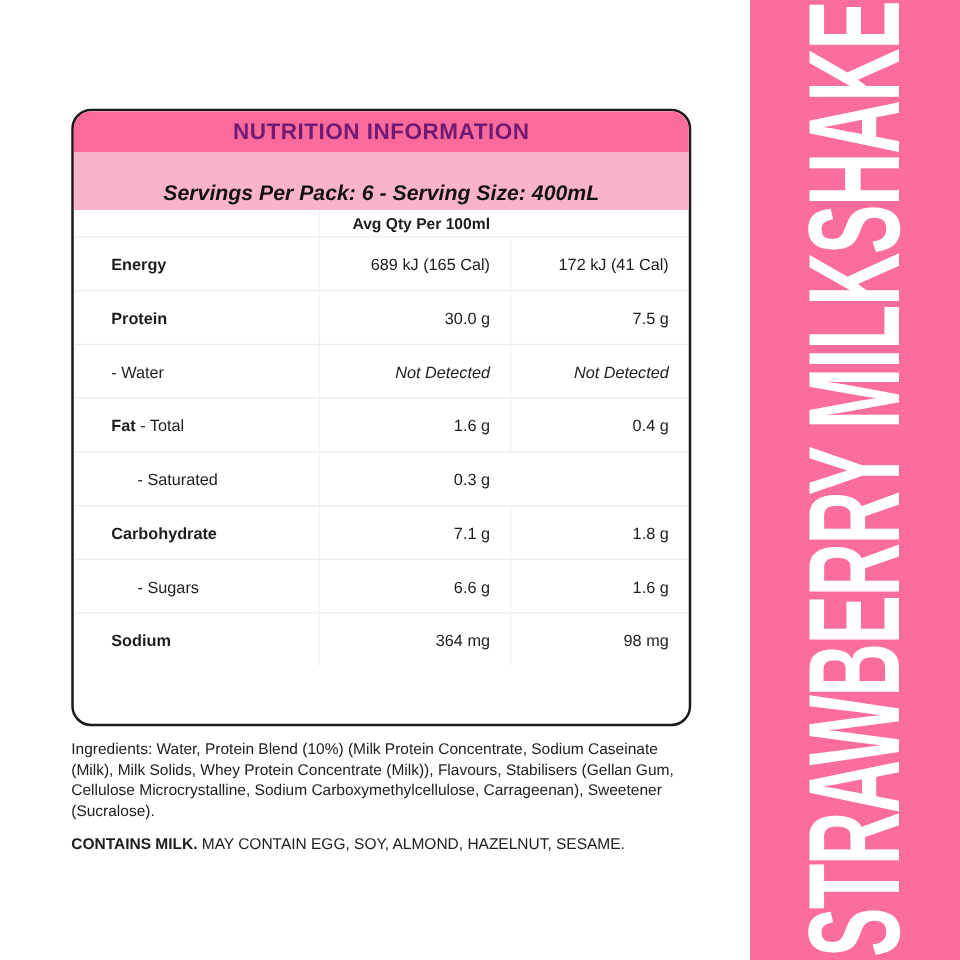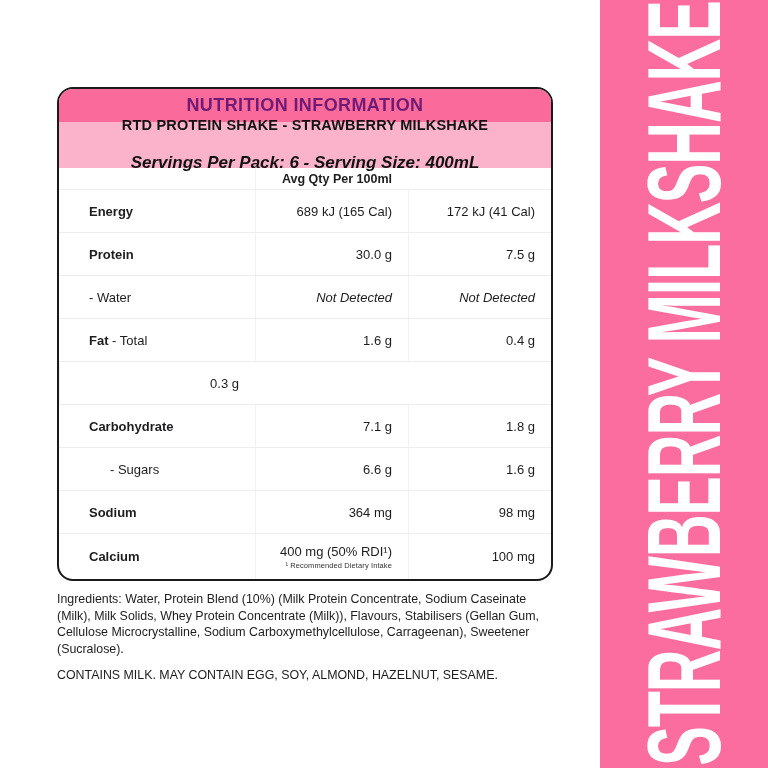--- a/index.html
+++ b/index.html
@@ -35,31 +35,30 @@
   .bold { font-weight:700; }
   .italic { font-style:italic; }
   .stack { flex-direction:column; align-items:flex-end; justify-content:center; }
   .note { font-size:7.5px; color:#333; margin-top:2px; letter-spacing:.1px; }
 
   
   .ingredients { position:absolute; left:57px; top:591px; width:487px;
                  font-size:12.4px; line-height:16.5px; color:#1d1d1f; }
   .allergen { position:absolute; left:57px; top:667px; width:500px;
               font-size:12.4px; line-height:16.5px; color:#1d1d1f; }
-  .allergen b { font-weight:400; }
+  .allergen b { font-weight:700; }
 </style>
 </head>
 <body>
 
 <div class="panel">
   <div class="panel-header">
     <span>NUTRITION INFORMATION</span>
   </div>
   <div class="panel-sub">
-    <div class="sub1">RTD PROTEIN SHAKE - STRAWBERRY MILKSHAKE</div>
     <div class="sub2">Servings Per Pack: 6 - Serving Size: 400mL</div>
   </div>
 
   <div class="row thead">
     <div class="cell c1"></div>
     <div class="cell c3">Avg Qty Per 100ml</div>
   </div>
 
   <div class="row drow">
     <div class="cell c1">
@@ -86,20 +85,21 @@
   <div class="row drow">
     <div class="cell c1">
         <span class="bold">Fat</span>
         <span style="white-space:pre;"> - Total</span>
       </div>
     <div class="cell c2">1.6 g</div>
     <div class="cell c3">0.4 g</div>
   </div>
 
   <div class="row drow">
+    <div class="cell c1 indent">- Saturated</div>
     <div class="cell c3">0.3 g</div>
   </div>
 
   <div class="row drow">
     <div class="cell c1">
         <span class="bold">Carbohydrate</span>
       </div>
     <div class="cell c2">7.1 g</div>
     <div class="cell c3">1.8 g</div>
   </div>
@@ -111,30 +111,20 @@
   </div>
 
   <div class="row drow">
     <div class="cell c1">
         <span class="bold">Sodium</span>
       </div>
     <div class="cell c2">364 mg</div>
     <div class="cell c3">98 mg</div>
   </div>
 
-  <div class="row drow tall">
-    <div class="cell c1">
-        <span class="bold">Calcium</span>
-      </div>
-    <div class="cell c2 stack">
-      <span>400 mg (50% RDI¹)</span>
-      <span class="note">¹ Recommended Dietary Intake</span>
-    </div>
-    <div class="cell c3">100 mg</div>
-  </div>
 </div>
 
 <div class="ingredients">Ingredients: Water, Protein Blend (10%) (Milk Protein Concentrate, Sodium Caseinate (Milk), Milk Solids, Whey Protein Concentrate (Milk)),  Flavours, Stabilisers (Gellan Gum, Cellulose Microcrystalline, Sodium Carboxymethylcellulose, Carrageenan), Sweetener (Sucralose).</div>
 
 <p class="allergen"><b>CONTAINS MILK.</b><span> MAY CONTAIN EGG, SOY, ALMOND, HAZELNUT, SESAME.</span></p>
 
 <div class="sidebar">
   <div class="sidebar-rot">
     <span>STRAWBERRY MILKSHAKE</span>
   </div>

